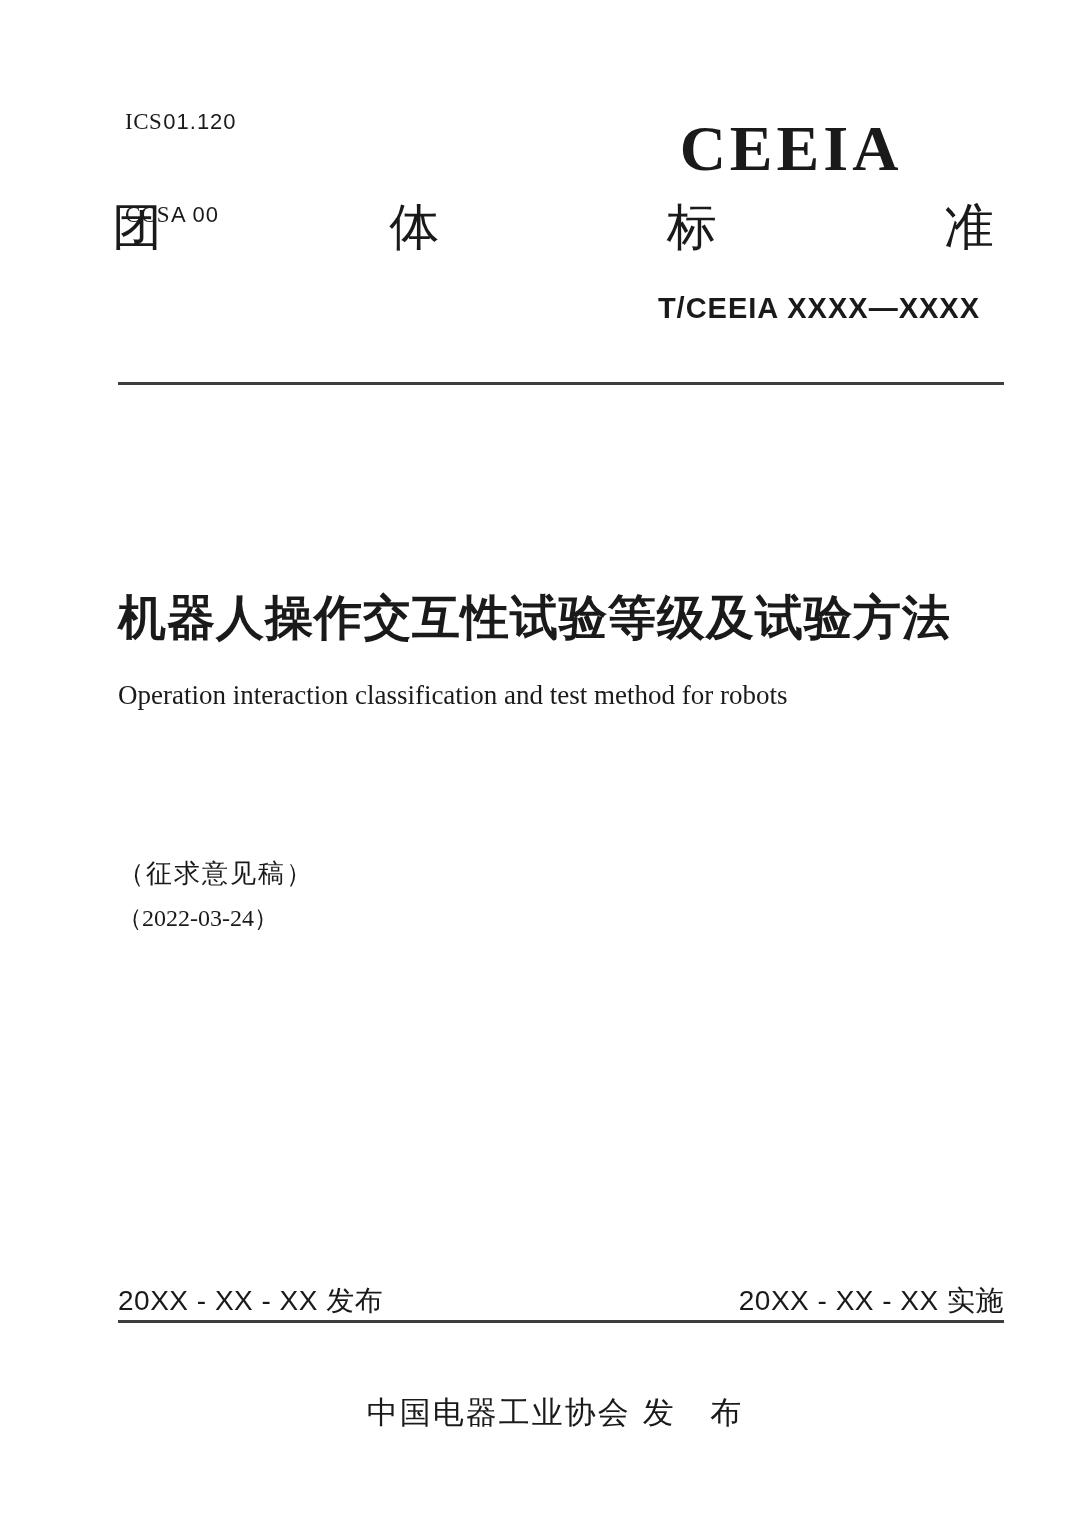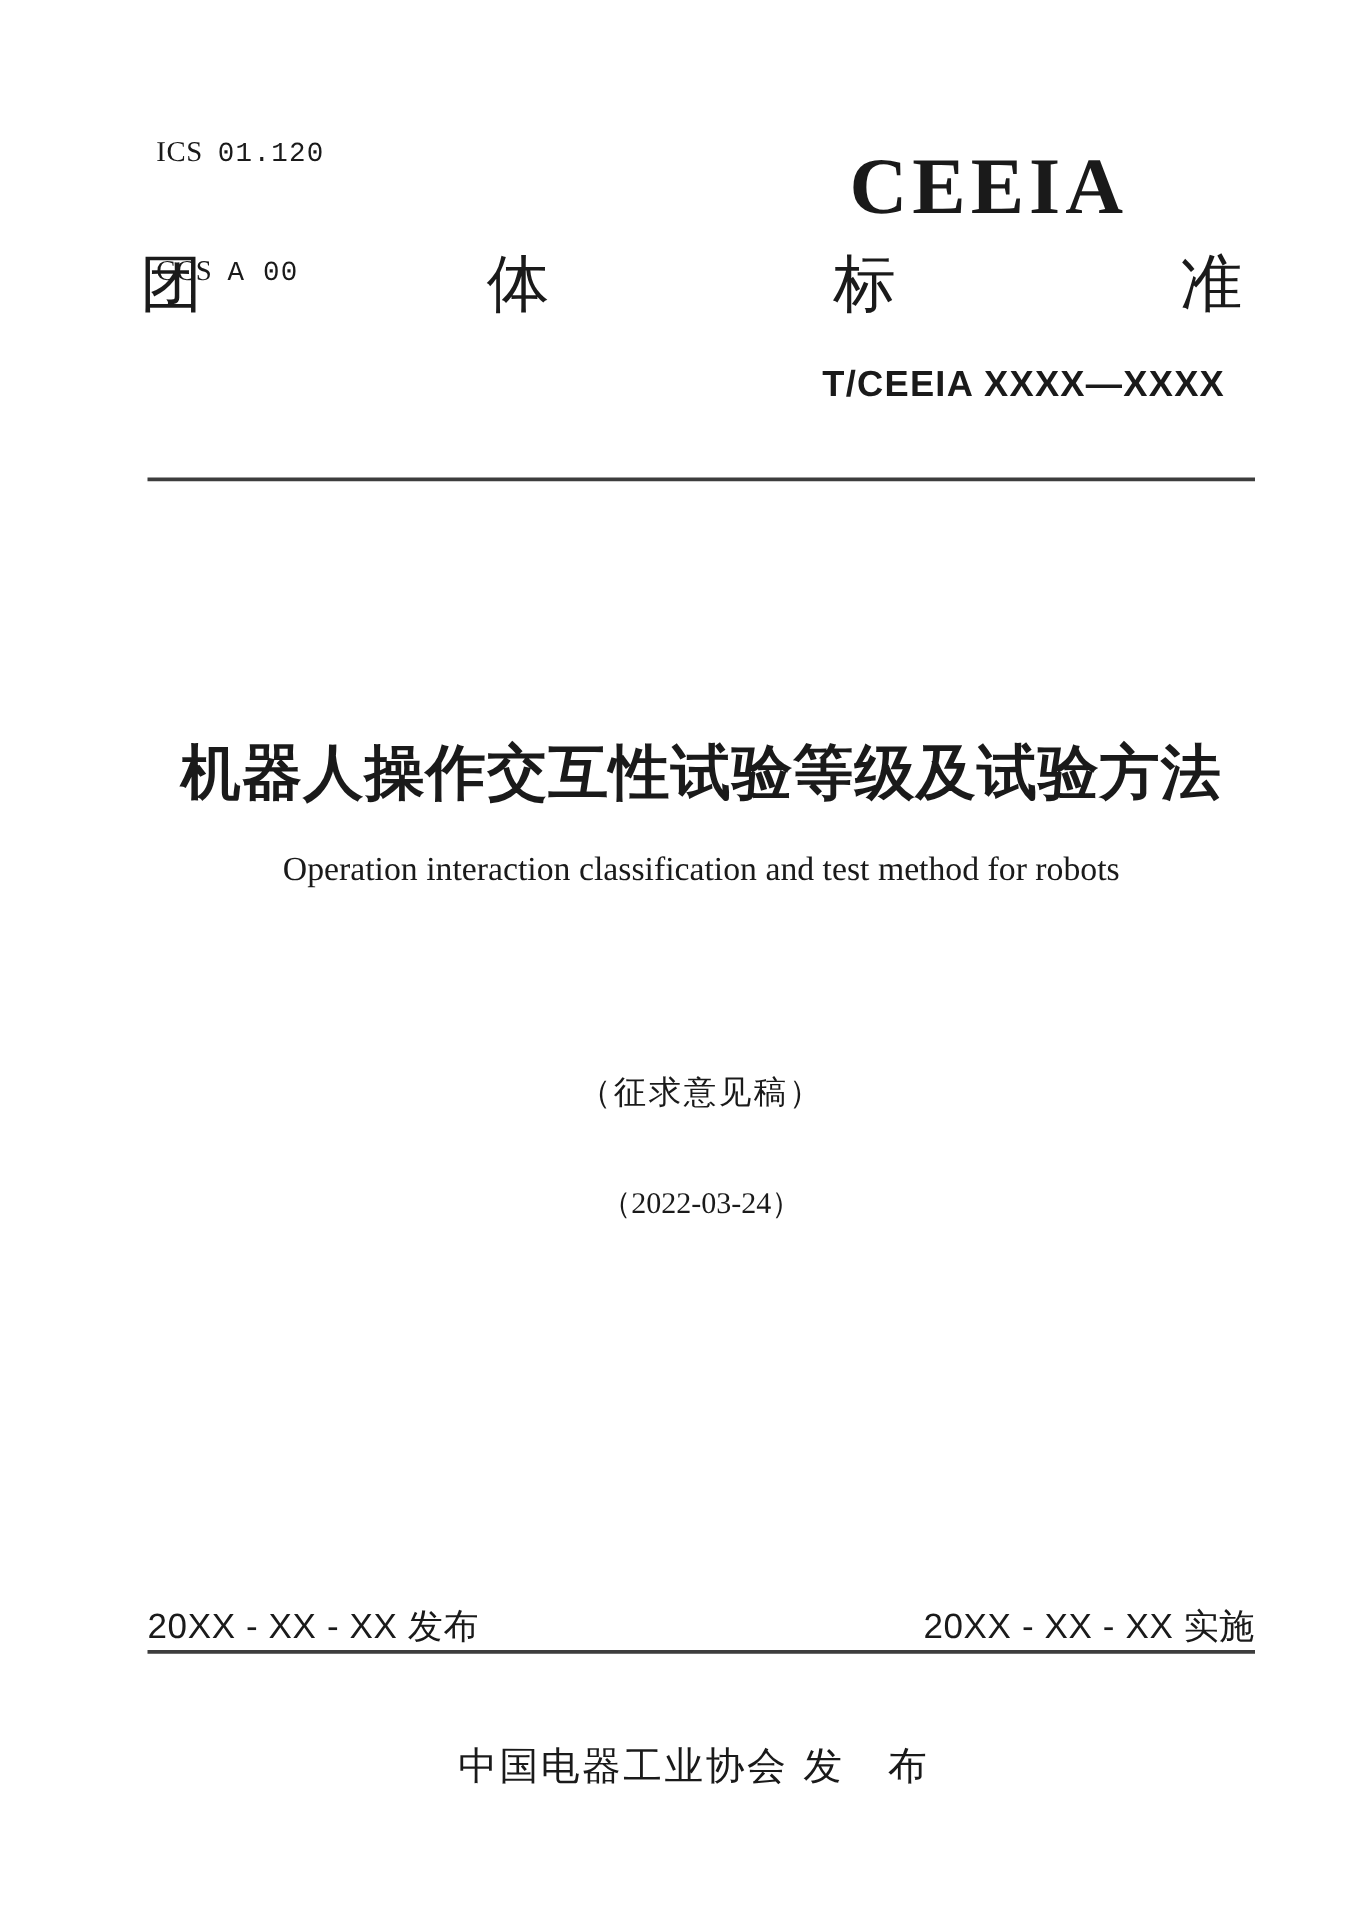--- a/index.html
+++ b/index.html
@@ -22,23 +22,23 @@
     left: 125px;
     top: 44px;
     font-family: "Liberation Serif", serif;
     font-size: 23px;
     line-height: 31px;
     letter-spacing: 0.5px;
     white-space: pre;
   }
   .codes .code-line { display: block; }
   .codes .code-value {
-    font-family: Liberation Mono, monospace;
+    font-family: Liberation Sans, sans-serif;
     font-size: 22px;
-    margin-left: 12px;
+    margin-left: 1px;
     letter-spacing: 1px;
   }
   
   .logo {
     position: absolute;
     left: 656px;
     top: 112px;
     width: 270px;
     text-align: center;
     font-family: "Liberation Serif", serif;
@@ -75,21 +75,20 @@
     height: 3px;
     background: #3d3d3d;
   }
   .rule-top { top: 382px; }
   .rule-bottom { top: 1320px; }
   
   .content-col {
     position: absolute;
     left: 118px;
     width: 886px;
-    text-align: center;
   }
   .title-cn {
     top: 586px;
     font-size: 48px;
     font-weight: 700;
     letter-spacing: 1px;
   }
   .title-en {
     top: 680px;
     font-family: "Liberation Serif", serif;
@@ -98,21 +97,20 @@
   .draft-note {
     top: 856px;
     font-family: "Liberation Serif", serif;
     font-size: 26px;
     letter-spacing: 2px;
   }
   .draft-date {
     top: 902px;
     font-family: "Liberation Serif", serif;
     font-size: 24px;
-    margin-top: 44px;
   }
   
   .footer-dates {
     position: absolute;
     left: 118px;
     top: 1282px;
     width: 886px;
     display: flex;
     justify-content: space-between;
     font-size: 28px;

